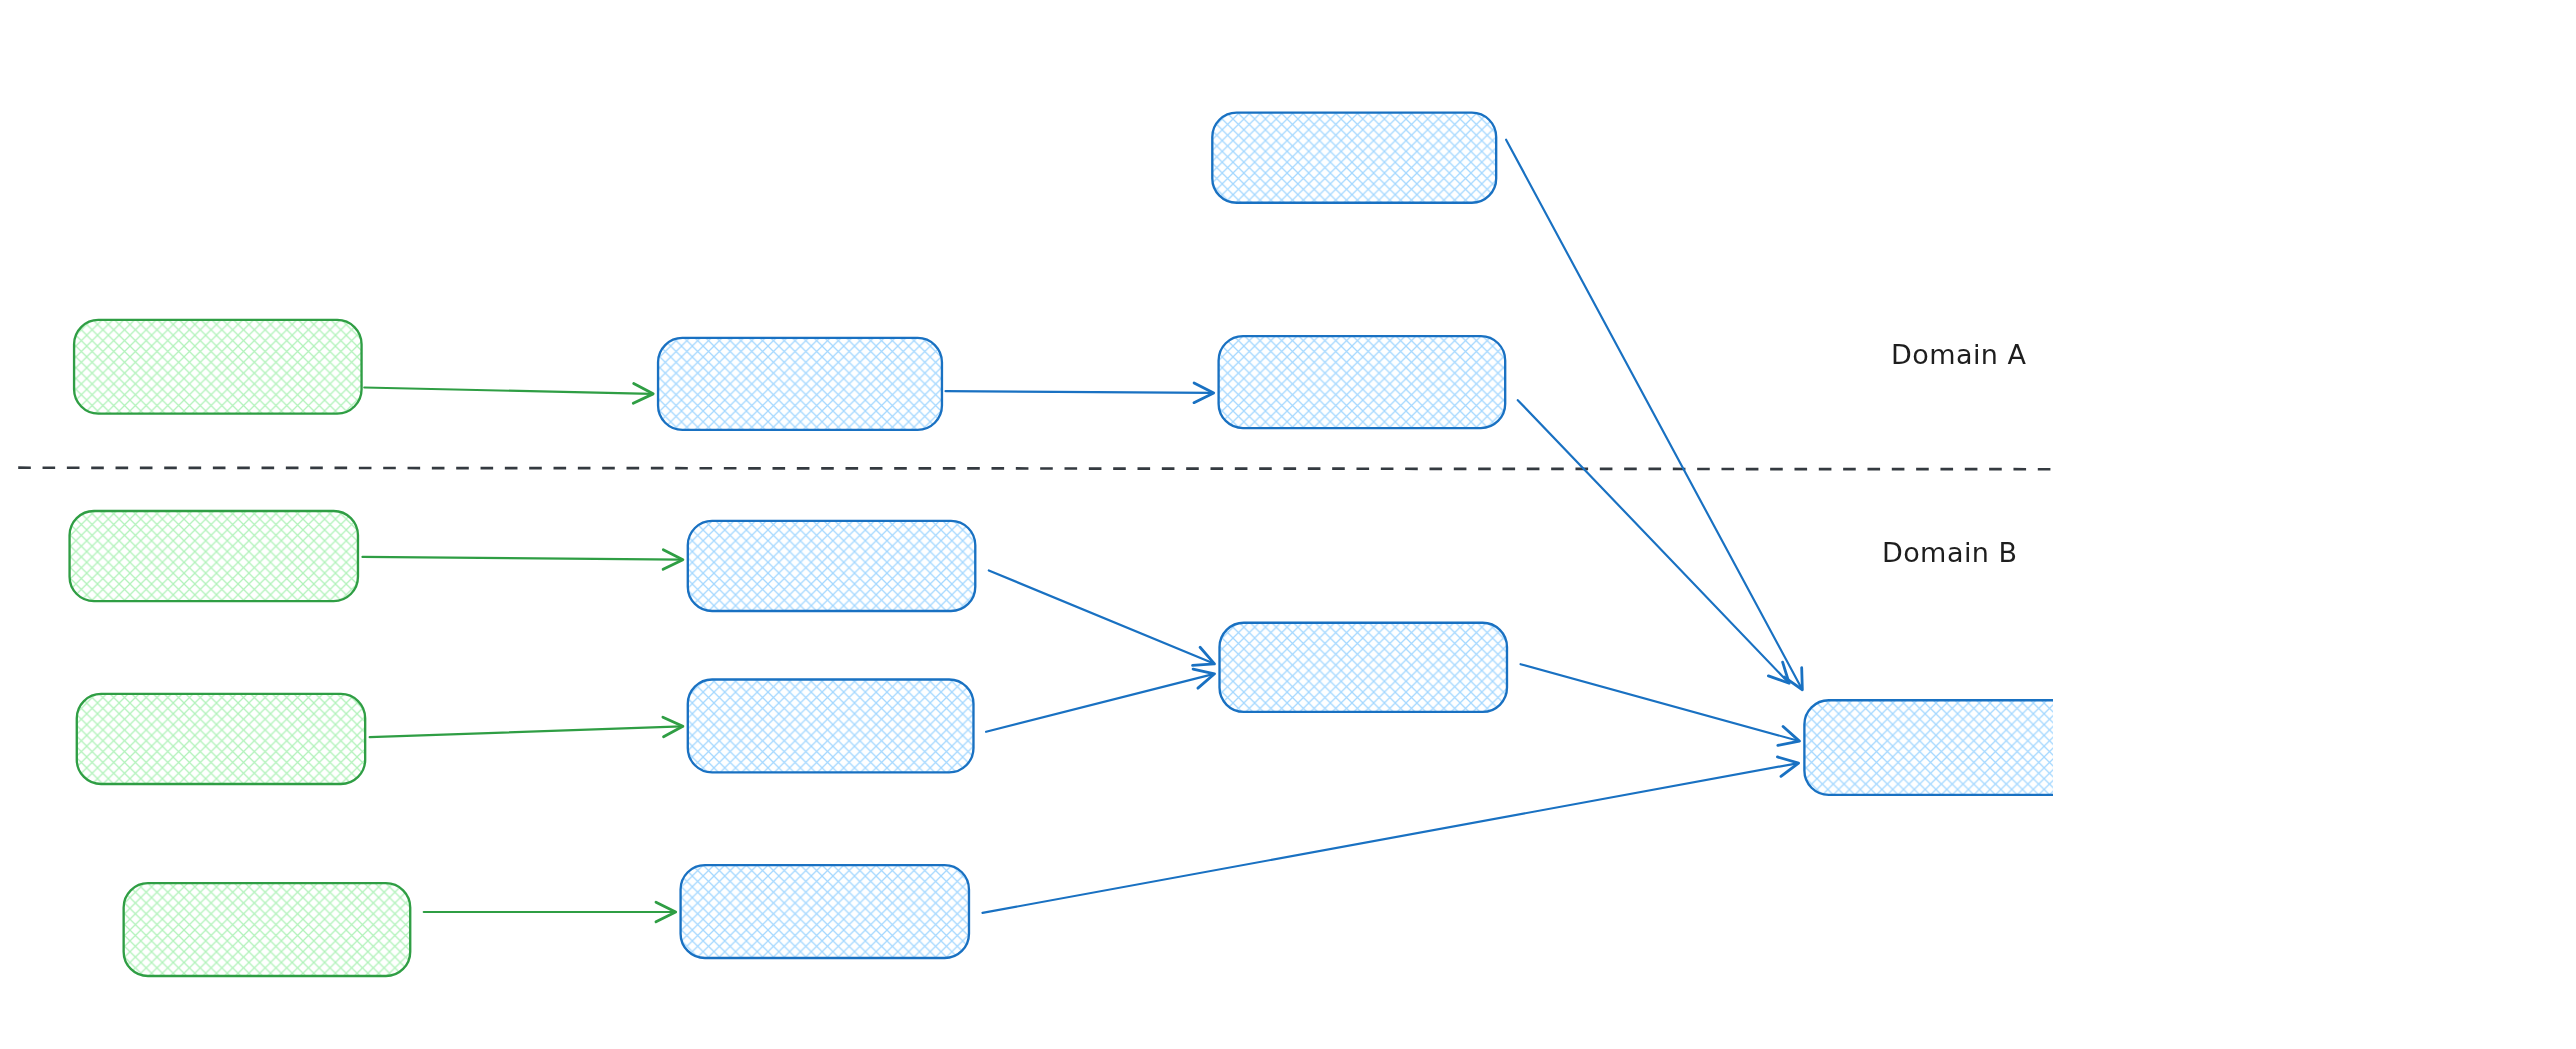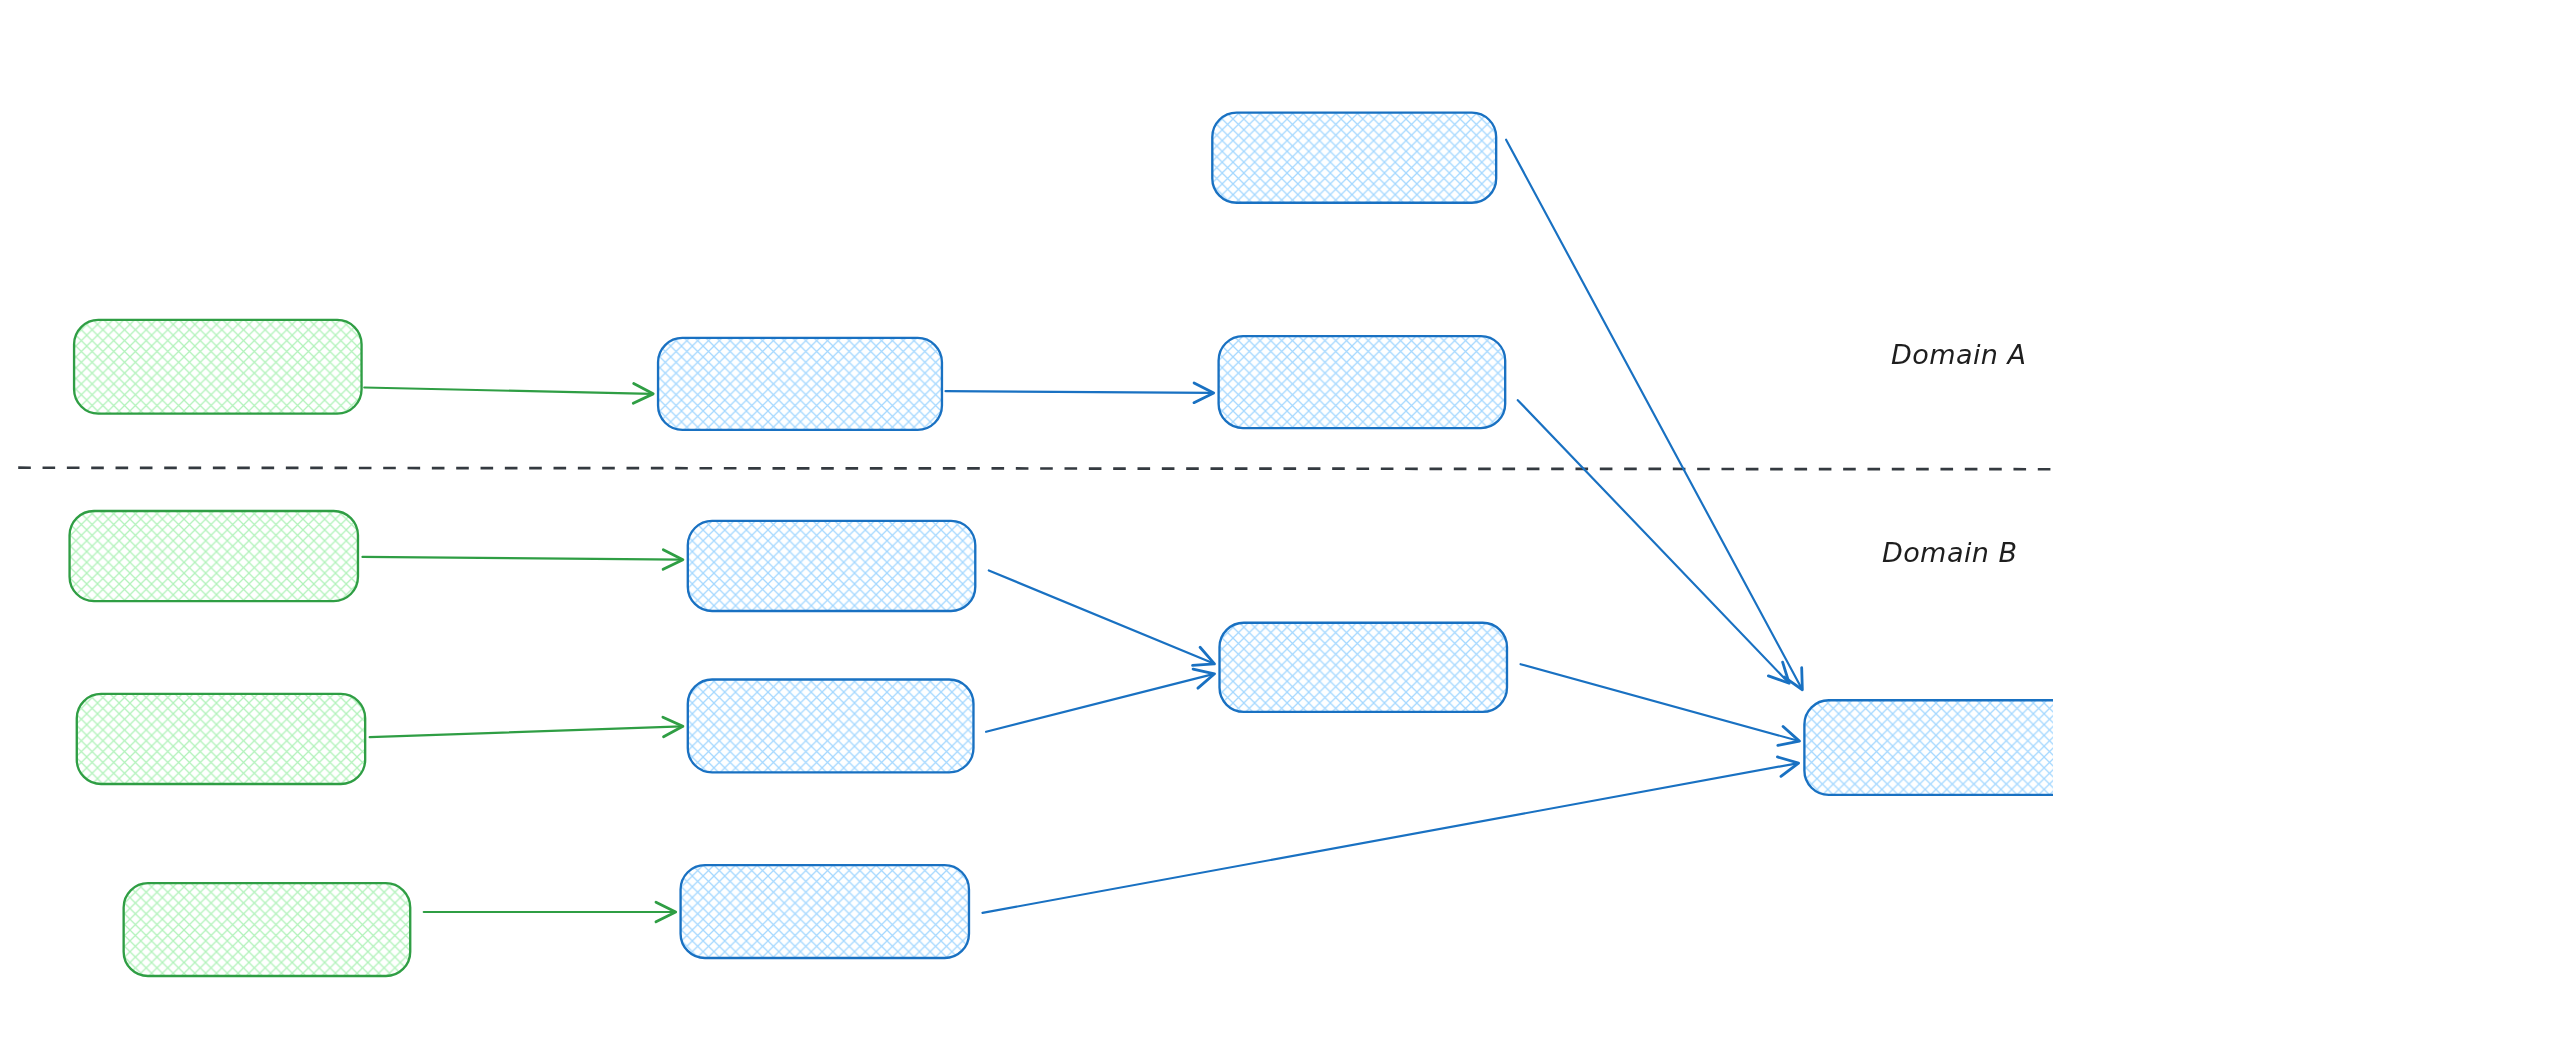--- a/index.html
+++ b/index.html
@@ -2,21 +2,20 @@
 <html style="font-size:14.4px"><head>
 <meta charset="utf-8">
 <style>
   html,body{margin:0;padding:0;background:#ffffff;}
   .canvas{
     position:relative;
     width:2053px;height:1049px;
     background:#ffffff;
     font-family:"DejaVu Sans","Liberation Sans",sans-serif;
     overflow:hidden;
-    font-style:italic;
   }
   svg{display:block;}
   rect.node{
     stroke-width:2.6;
     stroke-linejoin:round;
   }
   line.edge{
     fill:none;
     stroke-width:2.4;
     stroke-linecap:round;

